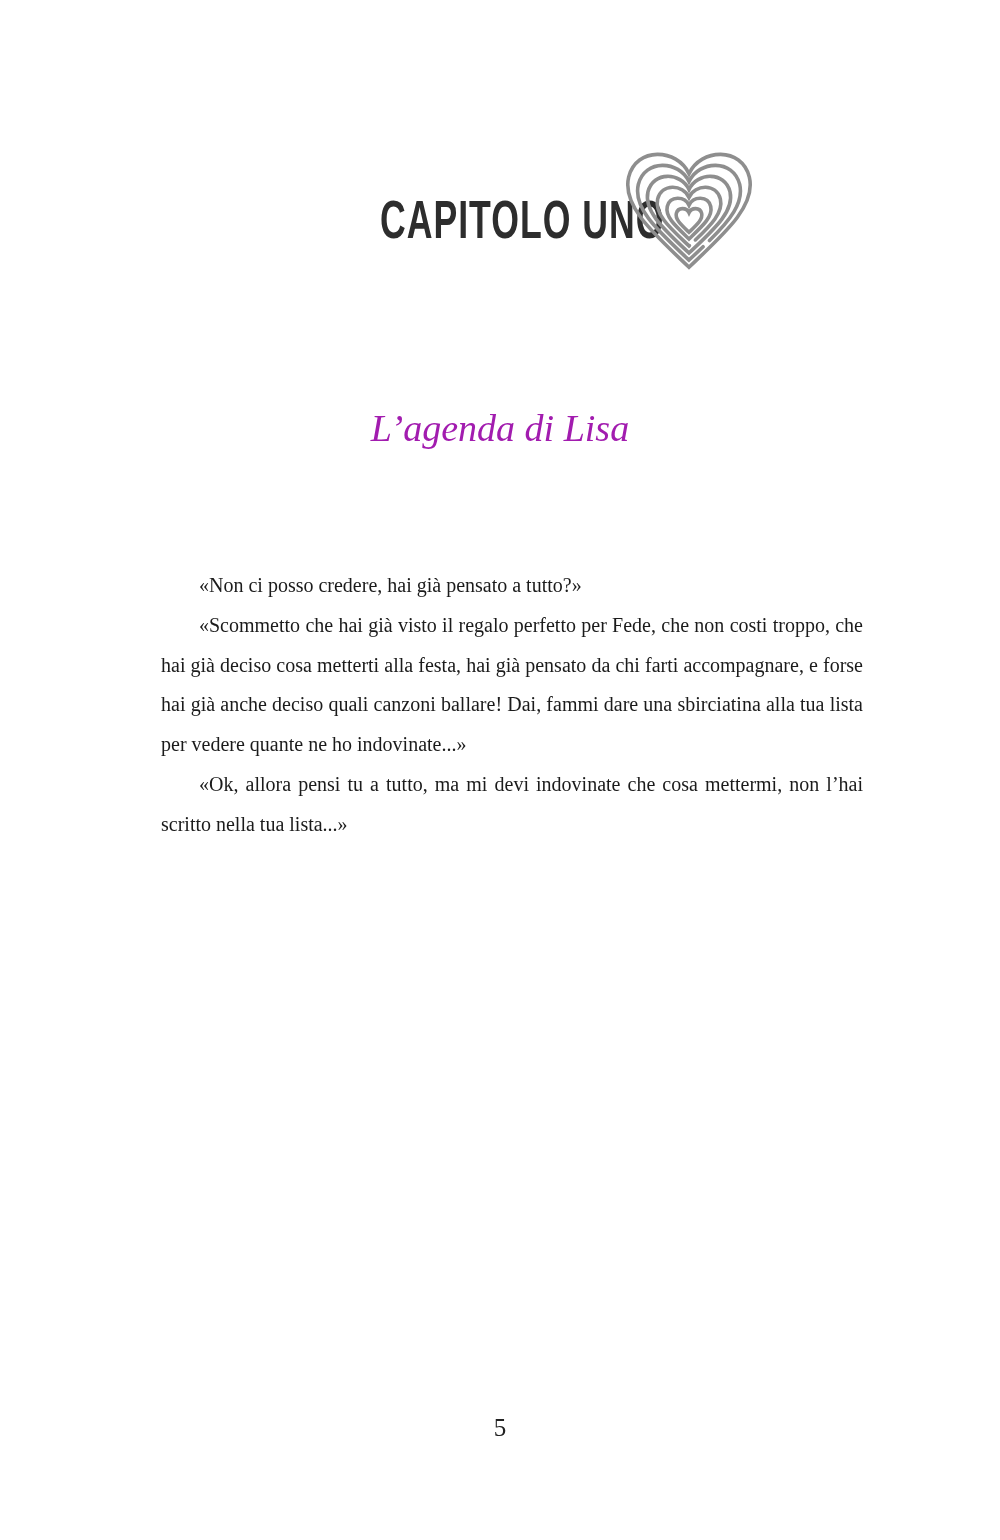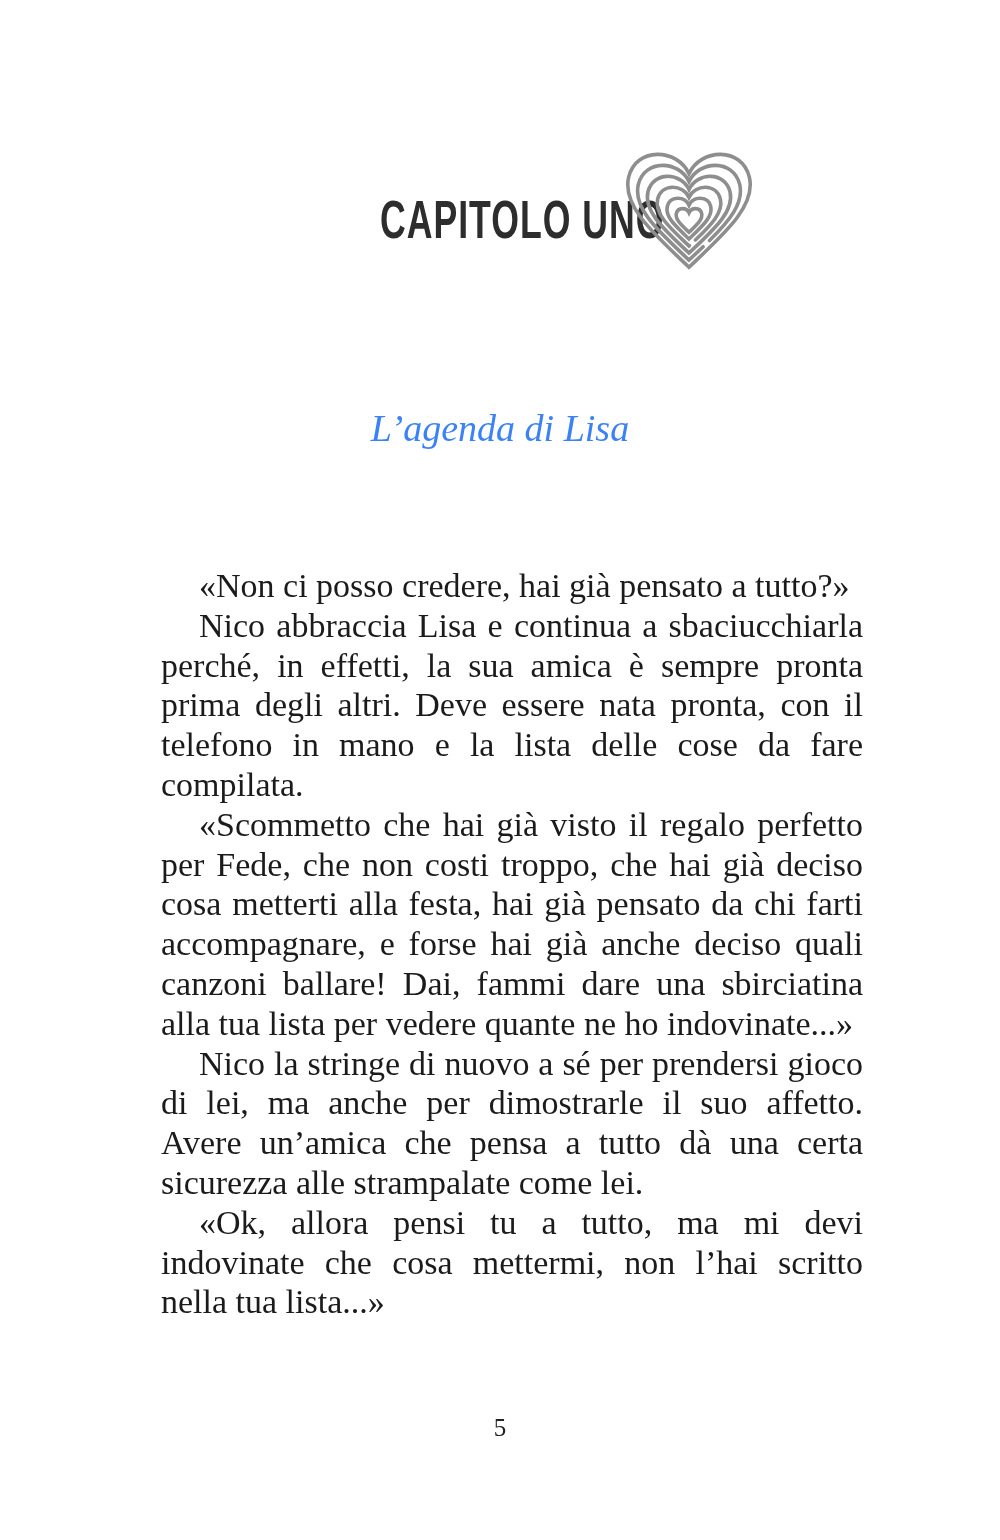--- a/index.html
+++ b/index.html
@@ -39,28 +39,28 @@
     height: 170px;
   }
   .chapter-title {
     position: absolute;
     top: 406px;
     left: 0;
     width: 100%;
     text-align: center;
     font-style: italic;
     font-size: 38px;
-    color: #3b82f6;
+    color: #a21caf;
   }
   .body-text {
     position: absolute;
     top: 566px;
     left: 161px;
     width: 702px;
-    font-size: 34px;
+    font-size: 20px;
     line-height: 39.8px;
     text-align: justify;
   }
   .body-text p {
     margin: 0;
     padding: 0;
     text-indent: 38px;
   }
   .page-number {
     position: absolute;
@@ -87,21 +87,19 @@
       <path vector-effect="non-scaling-stroke" stroke-dasharray="100 8 260 9" d="M100,42 C86,12 38,10 29,46 C21,80 58,112 100,152 C142,112 179,80 171,46 C162,10 114,12 100,42 Z" transform="translate(100,100) scale(0.52) translate(-100,-100)"></path>
       <path vector-effect="non-scaling-stroke" d="M100,42 C86,12 38,10 29,46 C21,80 58,112 100,152 C142,112 179,80 171,46 C162,10 114,12 100,42 Z" transform="translate(100,100) scale(0.36) translate(-100,-100)"></path>
       <path vector-effect="non-scaling-stroke" d="M100,42 C86,12 38,10 29,46 C21,80 58,112 100,152 C142,112 179,80 171,46 C162,10 114,12 100,42 Z" transform="translate(100,100) scale(0.21) translate(-100,-100)"></path>
     </g>
   </svg>
 
   <div class="chapter-title">L’agenda di Lisa</div>
 
   <div class="body-text">
       <p>«Non ci posso credere, hai già pensato a tutto?»</p>
-      <p>Nico abbraccia Lisa e continua a sbaciucchiarla perché, in effetti, la sua amica è sempre pronta prima degli altri. Deve essere nata pronta, con il telefono in mano e la lista delle cose da fare compilata.</p>
       <p>«Scommetto che hai già visto il regalo perfetto per Fede, che non costi troppo, che hai già deciso cosa metterti alla festa, hai già pensato da chi farti accompagnare, e forse hai già anche deciso quali canzoni ballare! Dai, fammi dare una sbirciatina alla tua lista per vedere quante ne ho indovinate...»</p>
-      <p>Nico la stringe di nuovo a sé per prendersi gioco di lei, ma anche per dimostrarle il suo affetto. Avere un’amica che pensa a tutto dà una certa sicurezza alle strampalate come lei.</p>
       <p>«Ok, allora pensi tu a tutto, ma mi devi indovinate che cosa mettermi, non l’hai scritto nella tua lista...»</p>
     </div>
 
   <div class="page-number">5</div>
 
 </div>
 
 </body></html>

